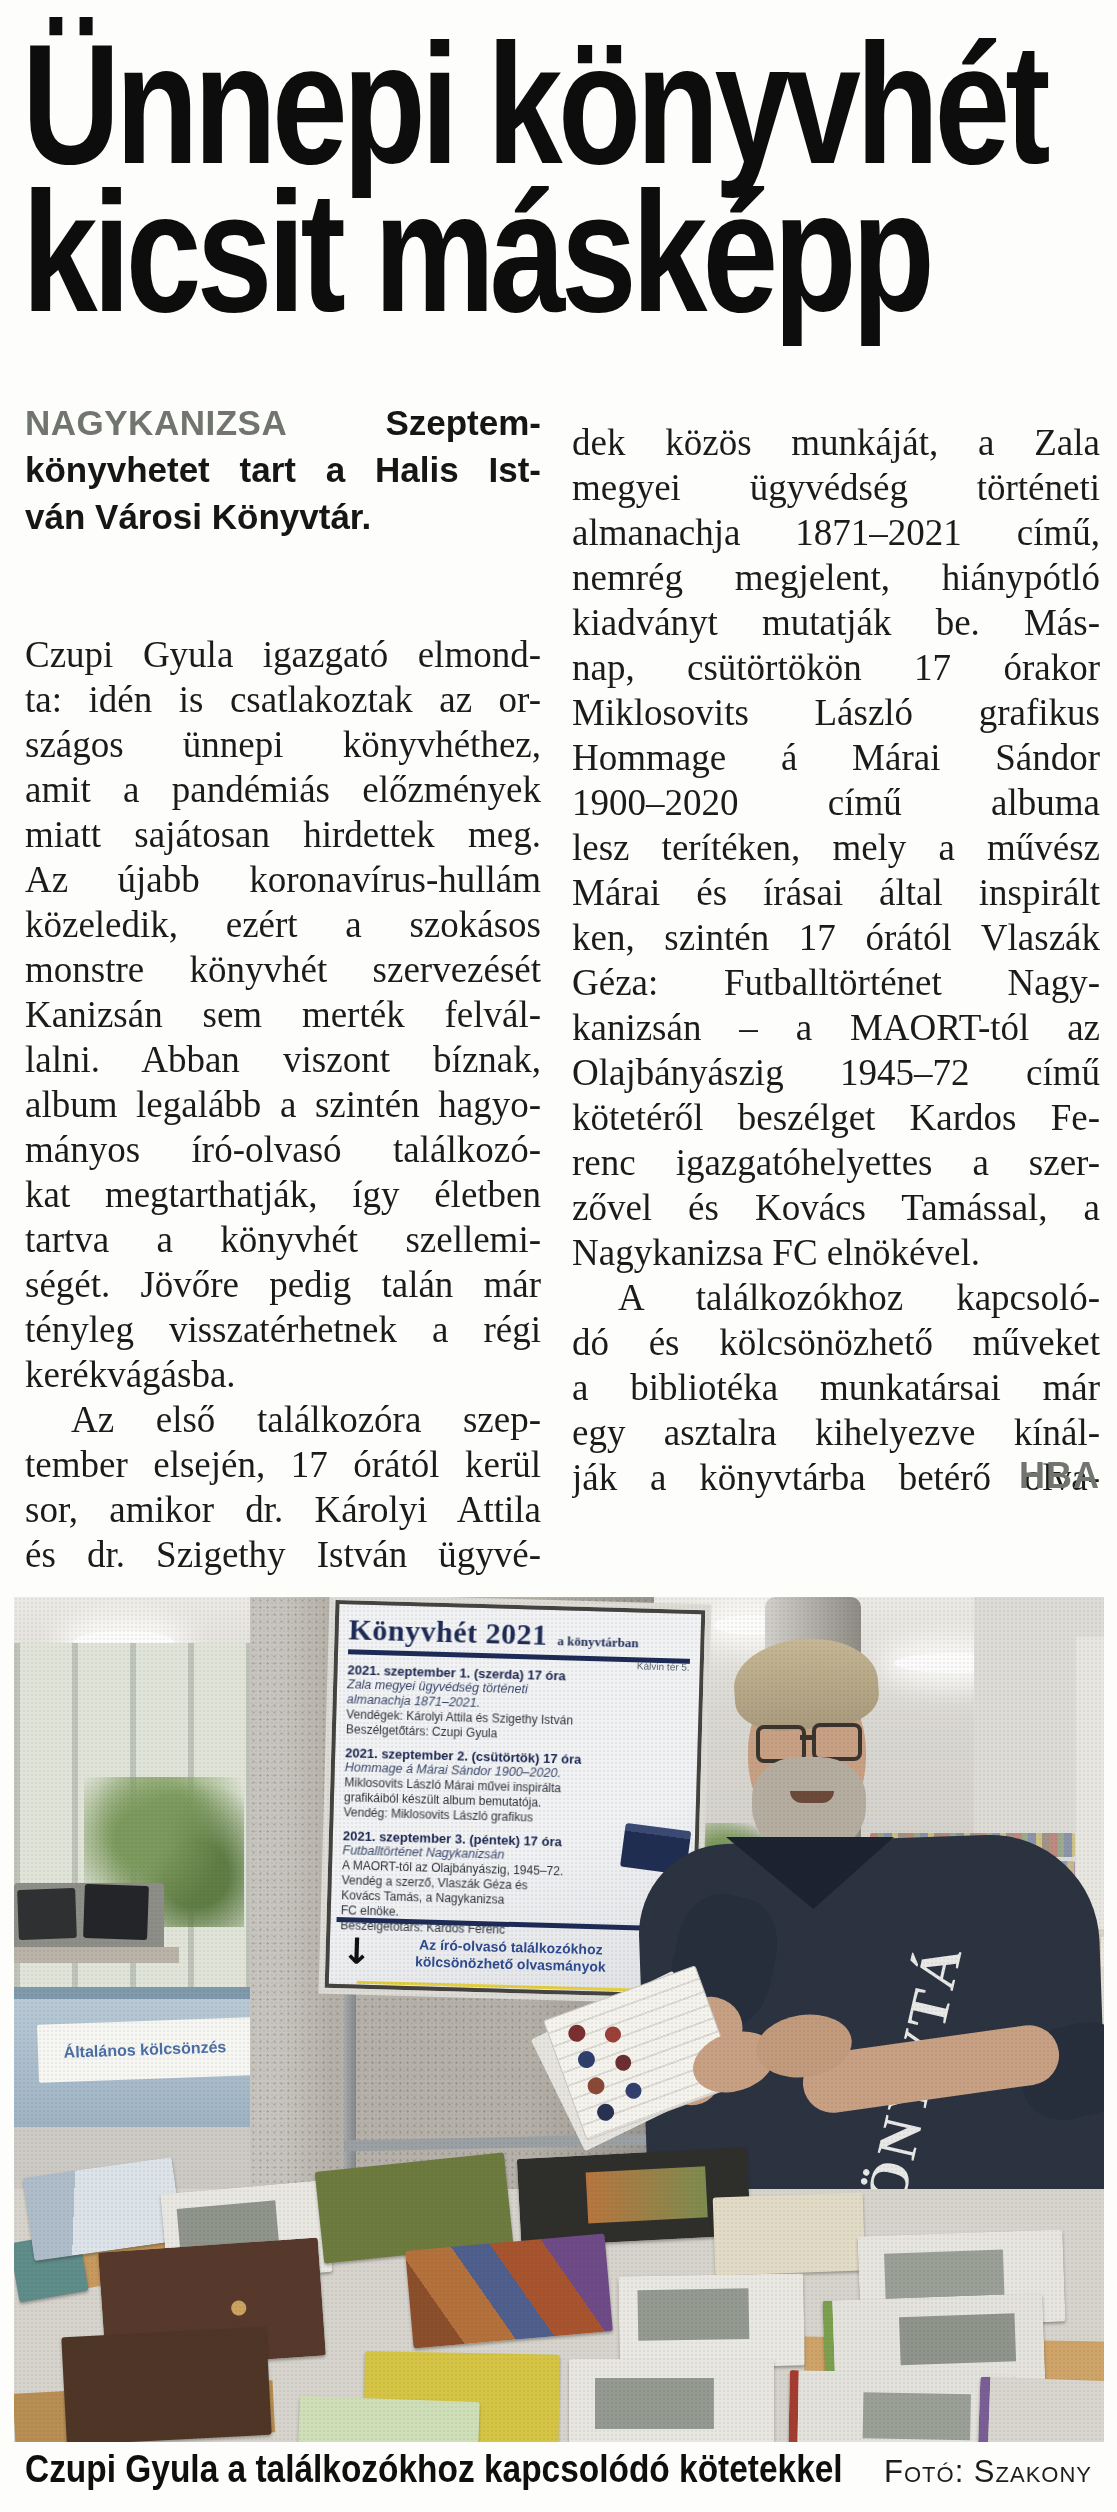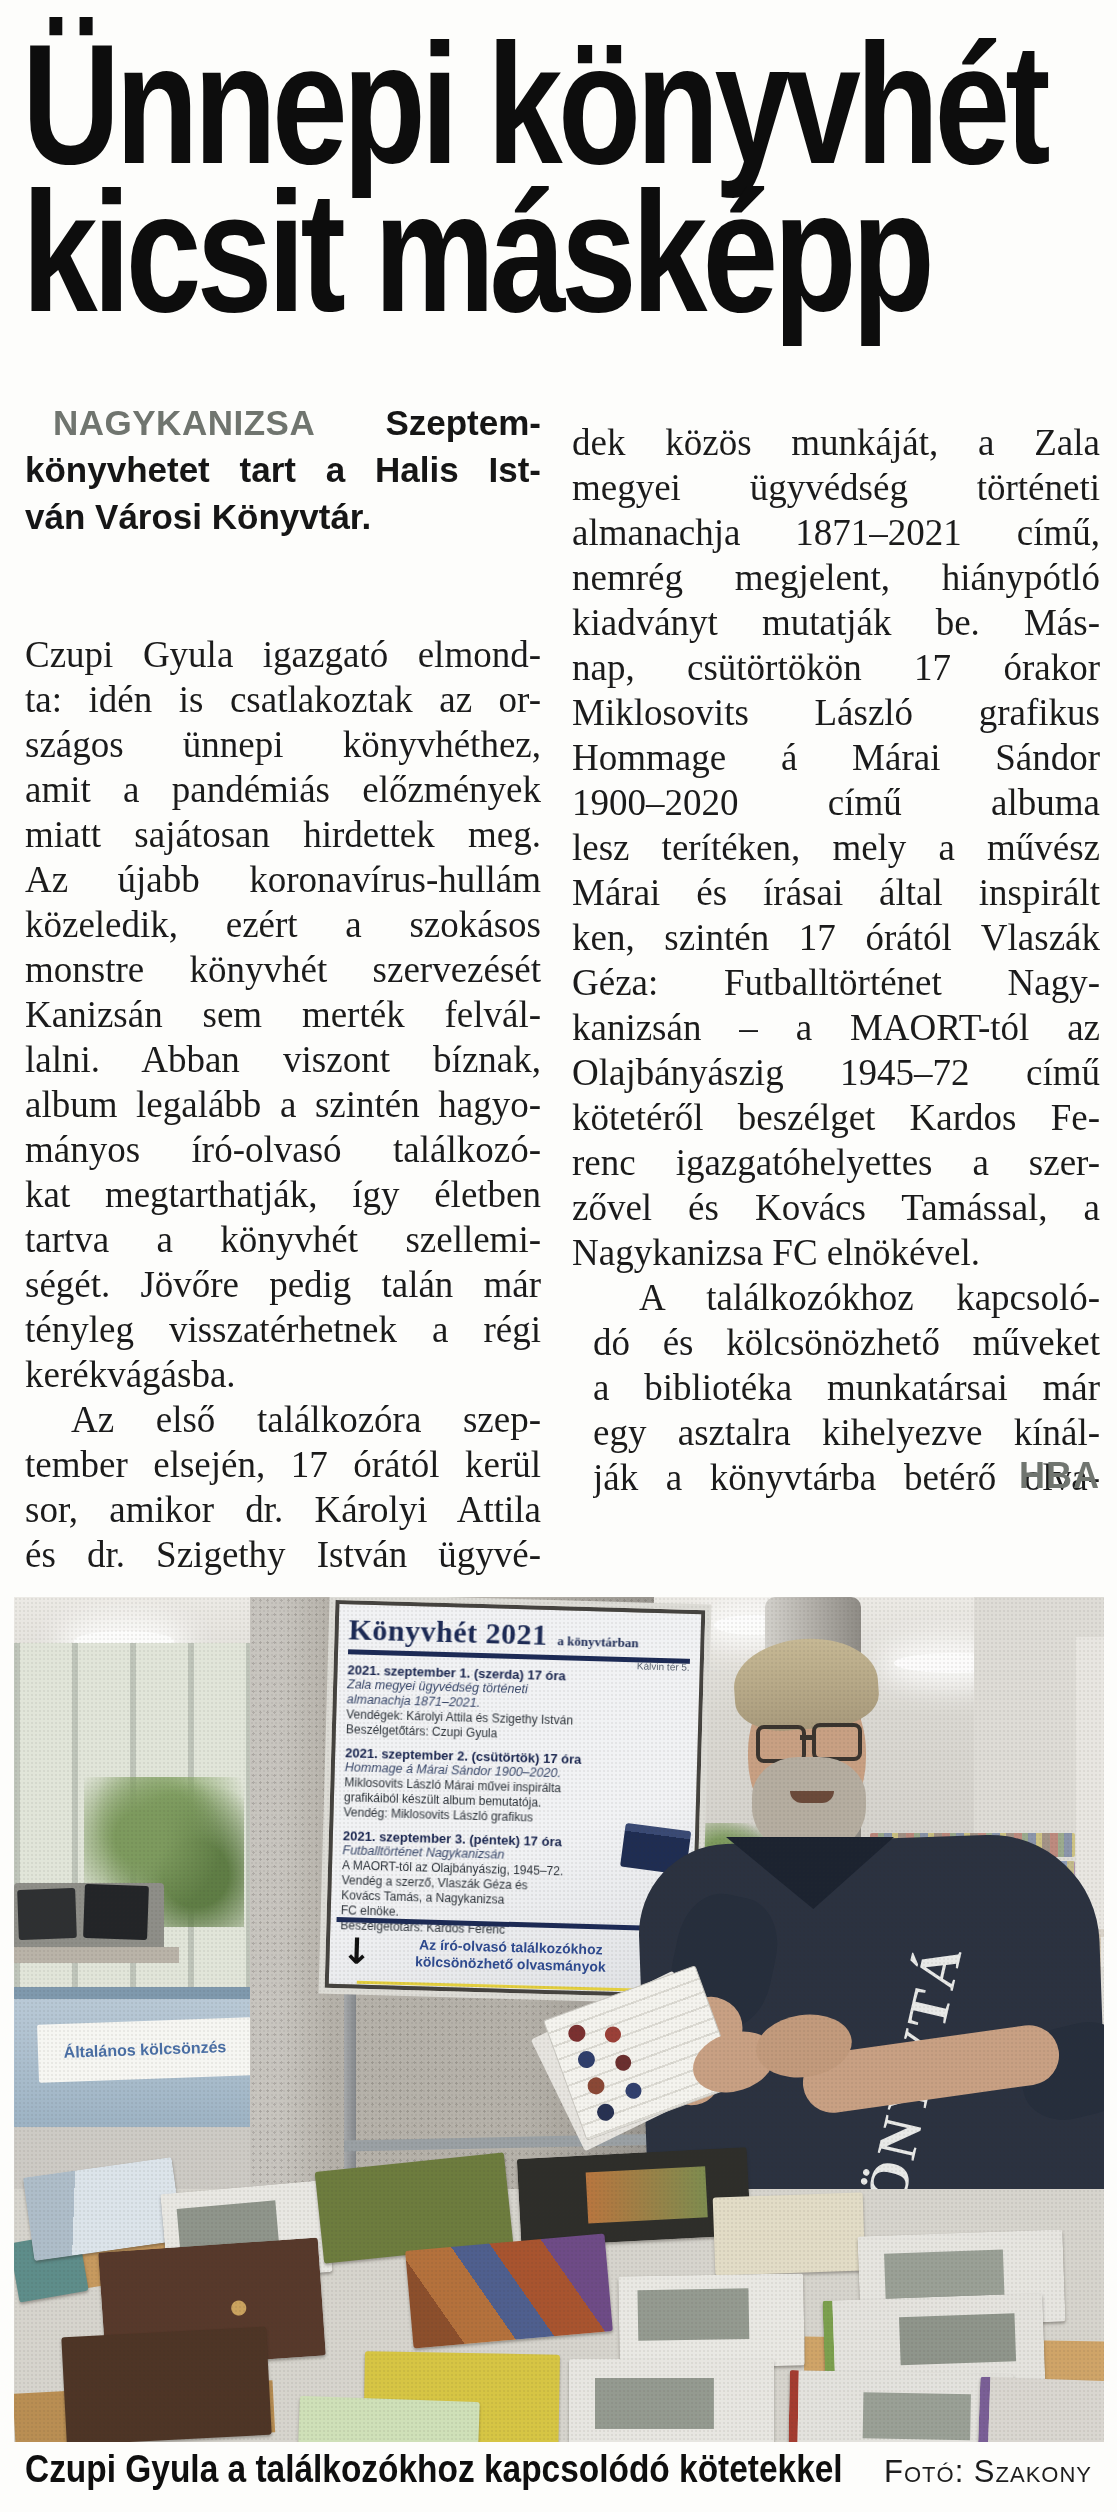--- a/index.html
+++ b/index.html
@@ -14,29 +14,29 @@
     font-family:"Liberation Sans", sans-serif; font-weight:700;
     font-size:170px; line-height:148px; letter-spacing:-6px; color:#0d0d0d;
     transform:scaleX(.8); transform-origin:0 0; white-space:nowrap;
   }
   
   .lead{
     position:absolute; left:25px; top:399px; width:516px;
     font-family:"Liberation Sans", sans-serif; font-weight:700;
     font-size:35px; line-height:47px; color:#161616;
   }
-  .lead .loc{ color:var(--locationGray); letter-spacing:.5px;margin-left:28px; }
+  .lead .loc{ color:var(--locationGray); letter-spacing:.5px; }
   
   .colL{ position:absolute; left:25px;  top:632px; width:516px; }
   .colR{ position:absolute; left:572px; top:420px; width:528px; }
   .bodytext{ font-size:37px; line-height:45px; color:#1b1b1b; }
   .jline{ text-align-last:justify; white-space:nowrap; overflow:hidden; }
   .jline.jlast{ text-align-last:left; }
   .jline.pindent{ text-indent:46px; }
-  .p2wrap{ position:relative;margin-left:21px; }
+  .p2wrap{ position:relative; }
   .hba{
     position:absolute; right:0; bottom:2px;
     font-family:"Liberation Sans", sans-serif; font-weight:700;
     font-size:36px; color:var(--locationGray); letter-spacing:1px;
   }
   
   .photo{
     position:absolute; left:14px; top:1597px; width:1090px; height:845px;
     background:linear-gradient(#eceae5 0%, #dad8d2 14%, #cfccc6 45%, #c9c7c2 100%);
     overflow:hidden;

